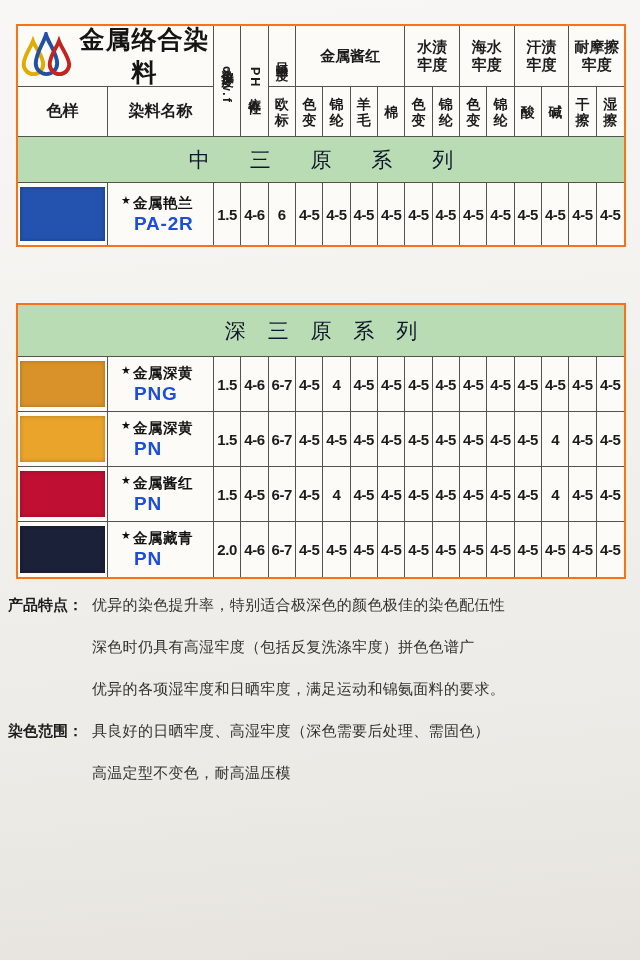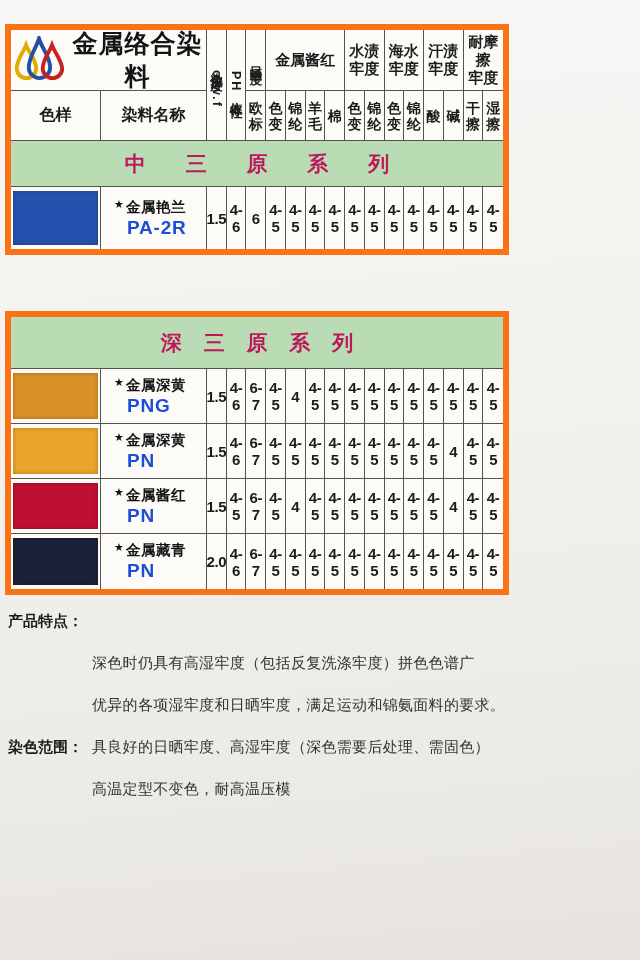--- a/index.html
+++ b/index.html
@@ -6,24 +6,24 @@
   html,body { width:640px; height:960px; }
   body {
     font-family:"Liberation Sans","DejaVu Sans",sans-serif;
     background:linear-gradient(175deg,#f8f7f5 0%,#f3f1ee 45%,#eceae5 80%,#e6e3de 100%);
     color:#1a1a1a; overflow:hidden;
   }
   .sheet { position:relative; width:640px; height:960px; }
 
   
   .tbl {
-    margin-left:5px; width:504px;
+    margin-left:16px; width:610px;
     display:grid;
     grid-template-columns:90px 106px repeat(15,1fr);
-    border:6px solid #f97316;
+    border:2px solid #f97316;
     background:#fbfaf7;
   }
   .t1 { margin-top:24px; grid-template-rows:61px 50px 46px 62px; }
   .t2 { margin-top:56px; grid-template-rows:52px repeat(4,55px); }
 
   .c {
     border-right:1px solid #55534f; border-bottom:1px solid #55534f;
     display:flex; align-items:center; justify-content:center;
     text-align:center; background:#fcfbf8; overflow:hidden;
   }
@@ -42,21 +42,21 @@
     color:#1c1c1c;
   }
   .ghead { font-size:15px; font-weight:600; line-height:18px; color:#1c1c1c; flex-direction:column; }
   .sub {
     font-size:14px; font-weight:600; line-height:16px; color:#1c1c1c;
     word-break:break-all; padding:0 1px;
   }
 
   
   .banner {
-    background:#badcb4; font-weight:700; color:#be185d; font-size:21px;
+    background:#badcb4; font-weight:400; color:#0f172a; font-size:21px;
   }
   .ws-wide { word-spacing:34px; }
   .ws-med  { word-spacing:16px; }
 
   
   .swatchcell { padding:4px 2px; }
   .swatch { width:100%; height:100%; box-shadow:inset 0 0 4px rgba(0,0,0,.25); }
   .namecell {
     flex-direction:column; align-items:flex-start; justify-content:center;
     padding-left:13px; text-align:left;
@@ -265,20 +265,21 @@
     <div class="c v nb">4-5</div>
     <div class="c v nb">4-5</div>
     <div class="c v nb">4-5</div>
     <div class="c v nb">4-5</div>
     <div class="c v nb nr">4-5</div>
   </div>
 
   <div class="notes">
     <div class="nrow">
       <span class="nlabel">产品特点：</span>
+      <span class="ntext">优异的染色提升率，特别适合极深色的颜色极佳的染色配伍性</span>
     </div>
     <div class="nrow">
       <span class="ntext indent">深色时仍具有高湿牢度（包括反复洗涤牢度）拼色色谱广</span>
     </div>
     <div class="nrow">
       <span class="ntext indent">优异的各项湿牢度和日晒牢度，满足运动和锦氨面料的要求。</span>
     </div>
     <div class="nrow">
       <span class="nlabel">染色范围：</span>
       <span class="ntext">具良好的日晒牢度、高湿牢度（深色需要后处理、需固色）</span>

